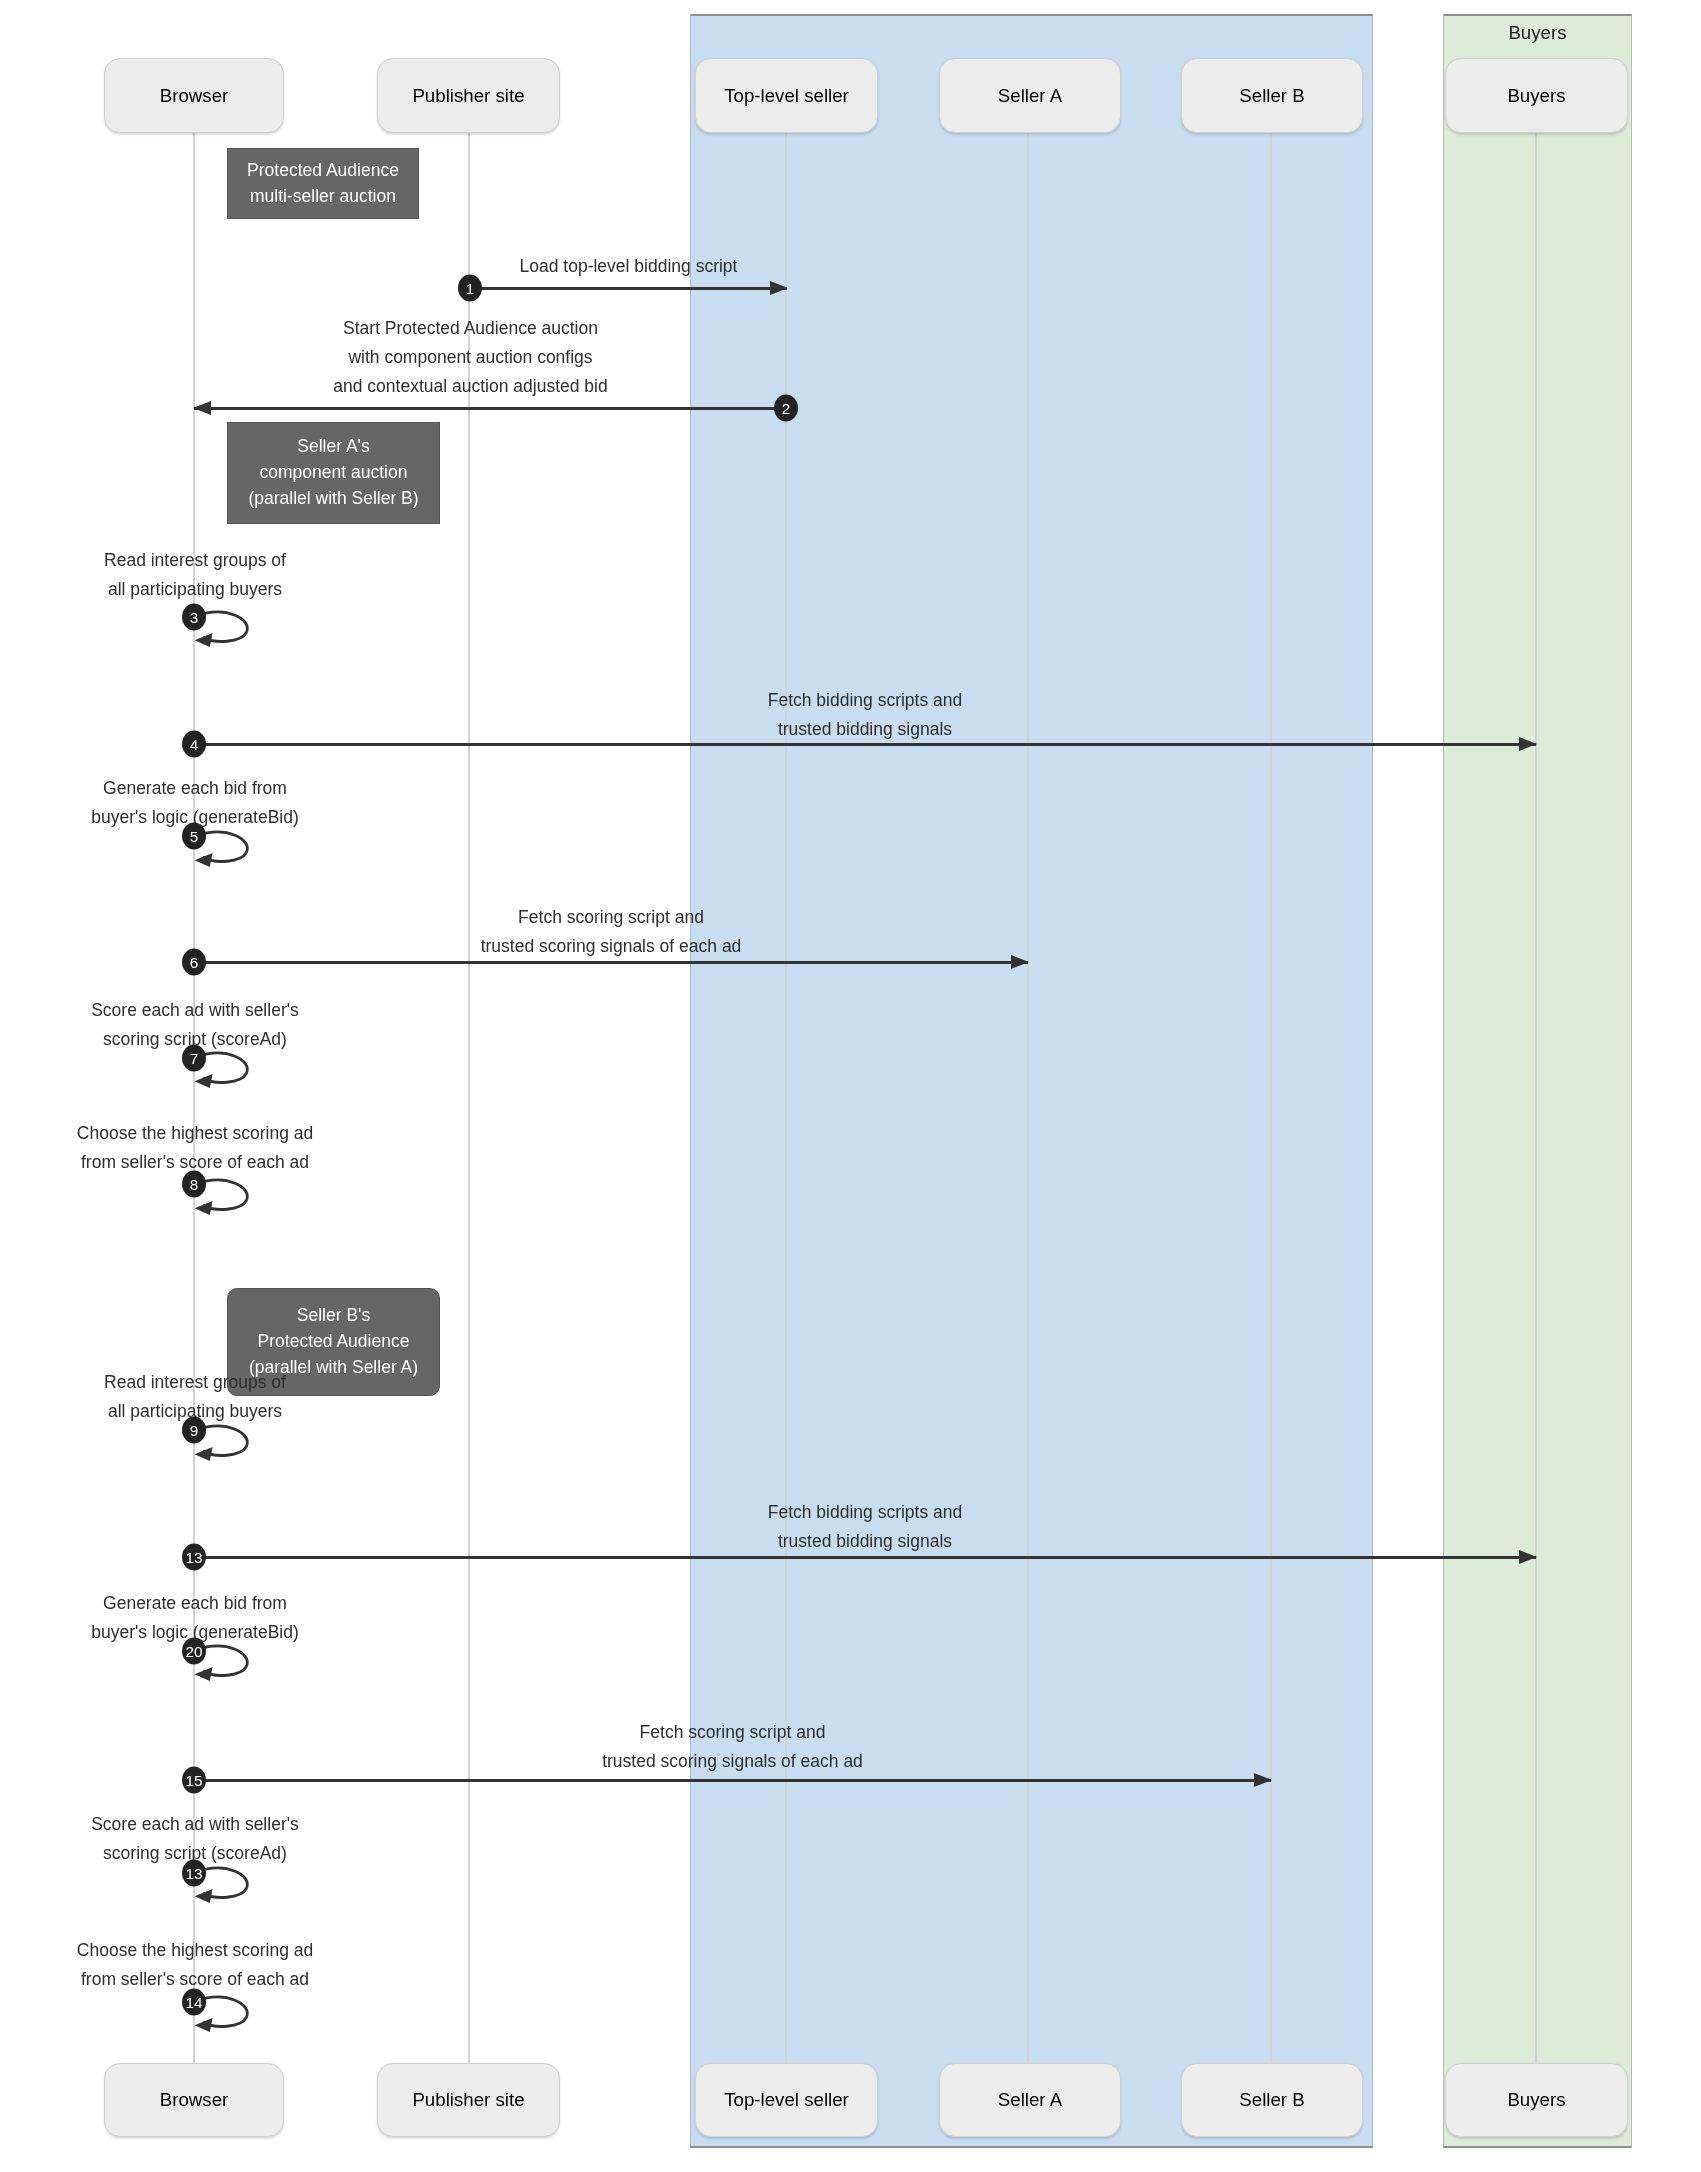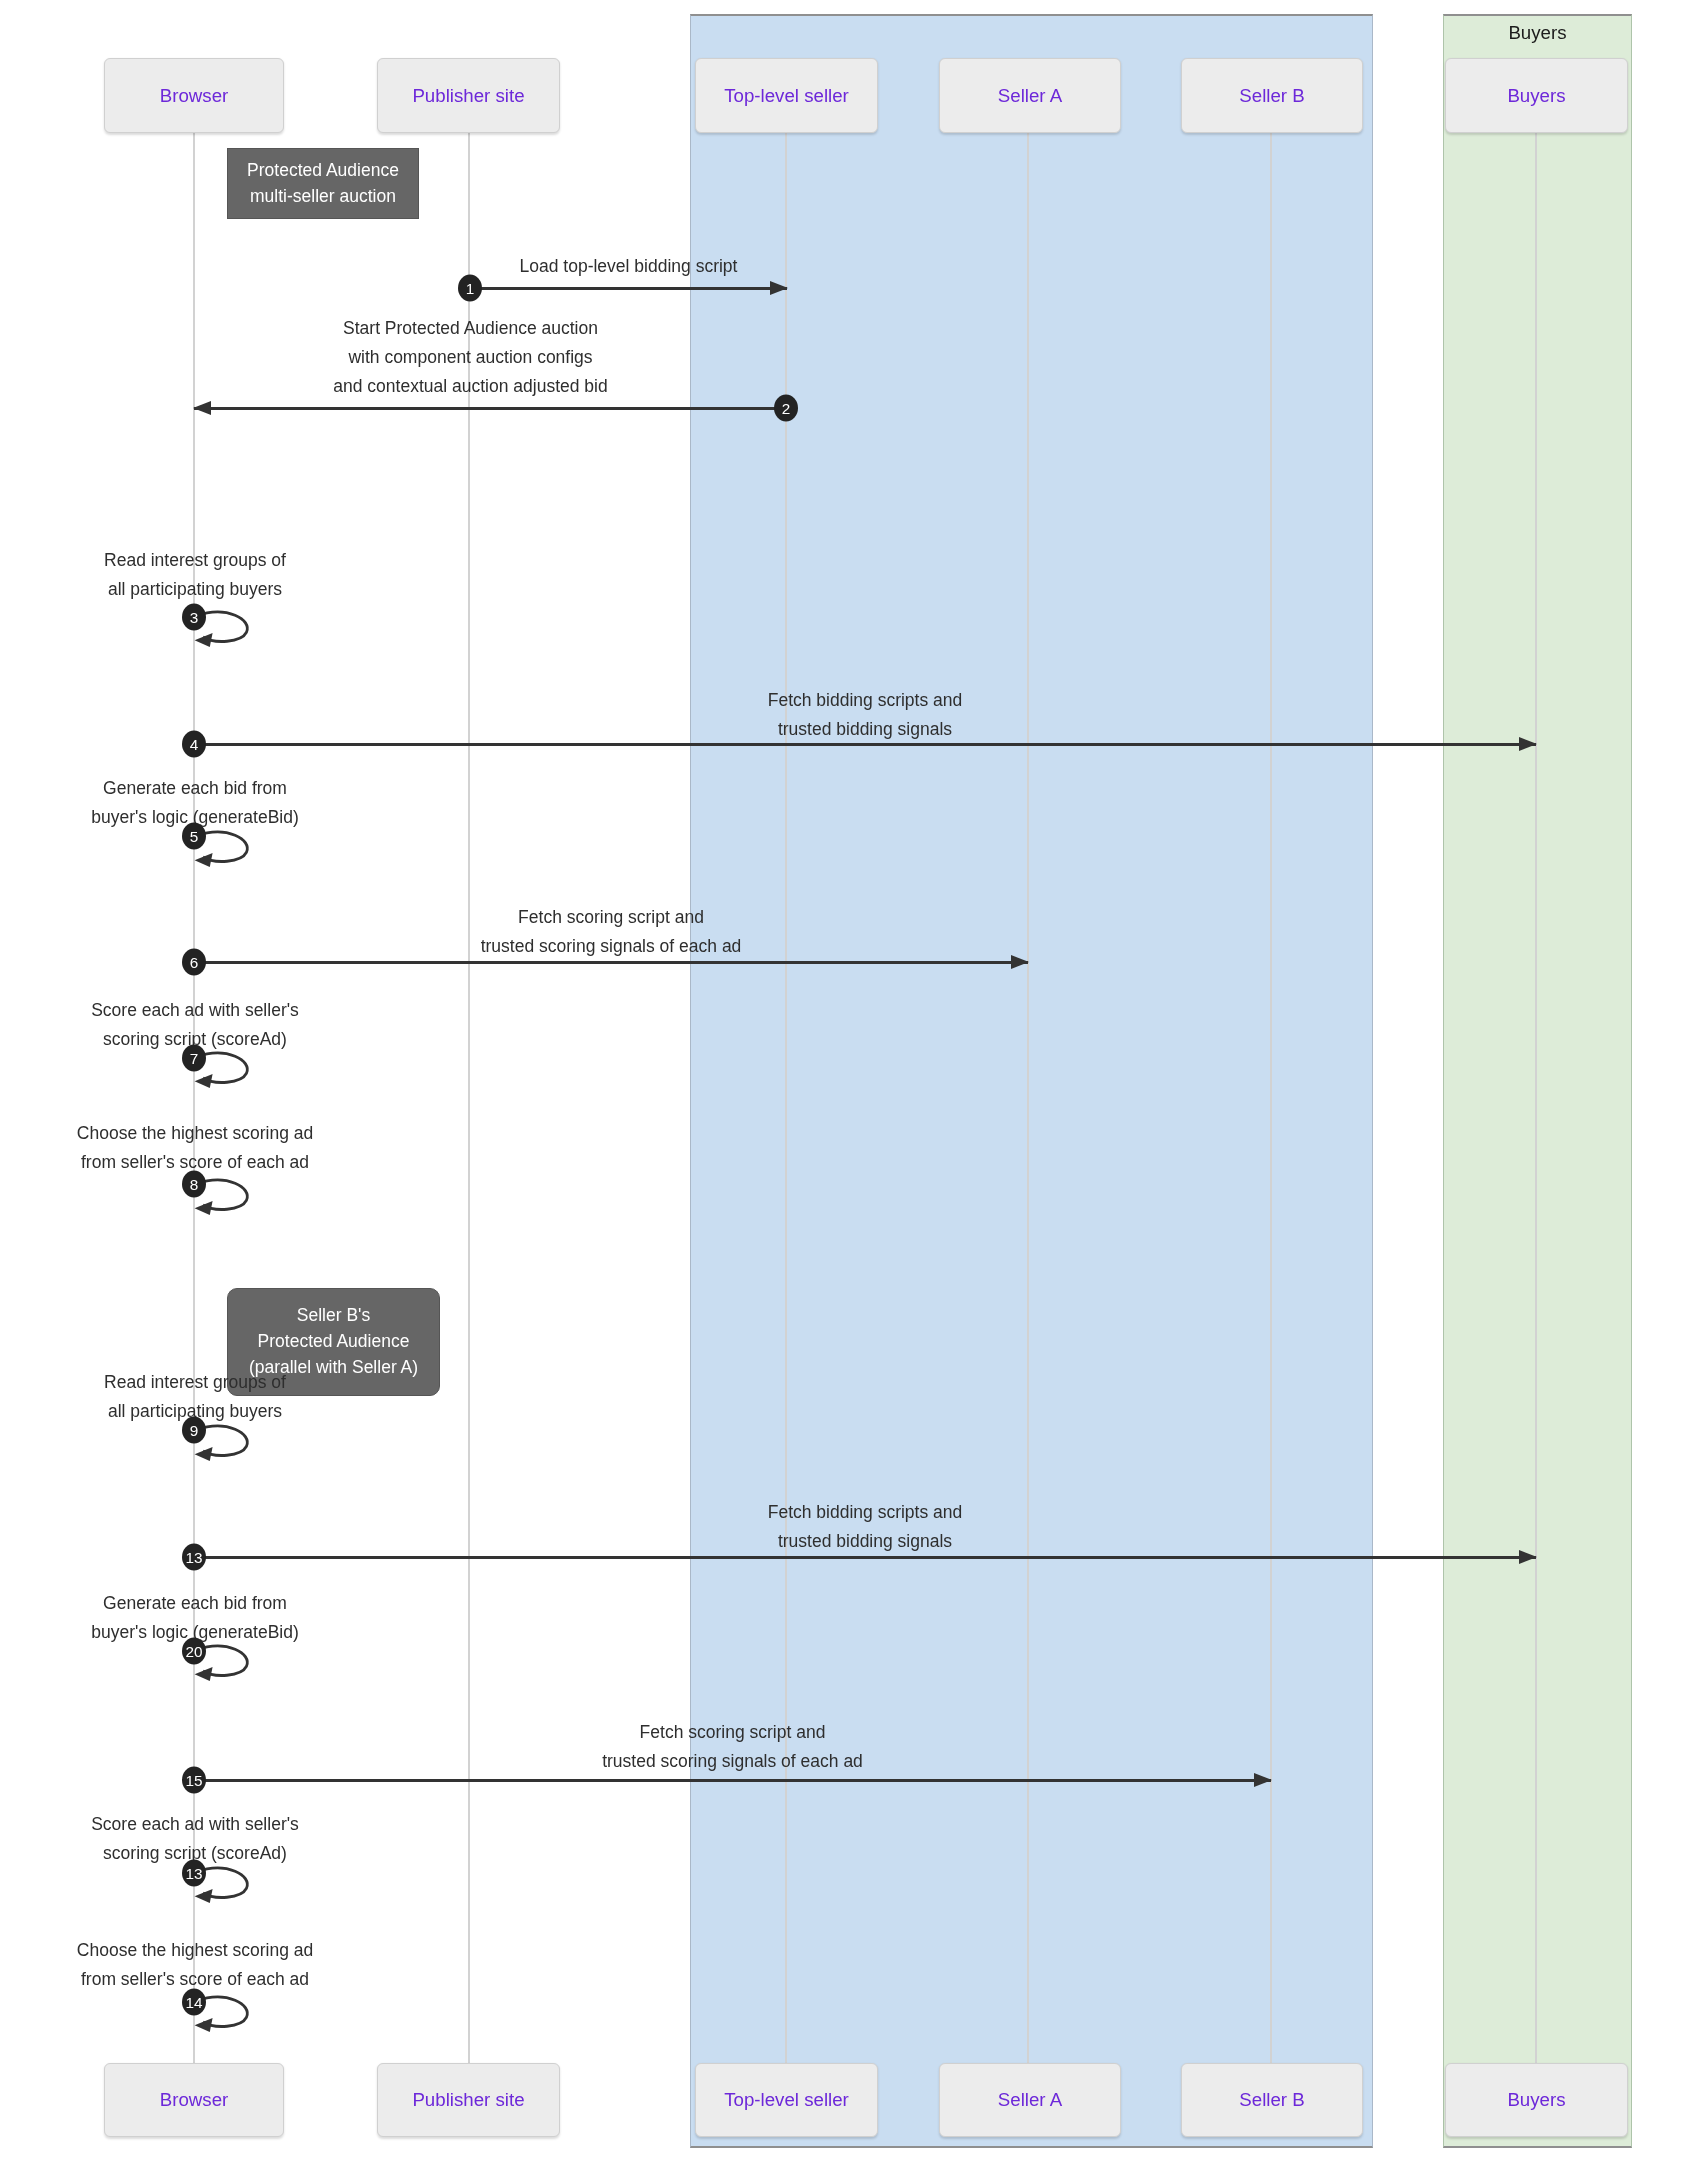--- a/index.html
+++ b/index.html
@@ -4,23 +4,23 @@
 <style>
   html,body{margin:0;padding:0;background:#ffffff;}
   #page{position:relative;width:1702px;height:2172px;background:#ffffff;overflow:hidden;
         font-family:"Liberation Sans","DejaVu Sans",sans-serif;}
   .region{position:absolute;top:13.6px;height:2134px;
           border-top:2.8px solid #8f8f8f;border-bottom:2.8px solid #8f8f8f;
           border-left:0.6px solid #aab8c8;border-right:0.6px solid #aab8c8;box-sizing:border-box;}
   .region.sellers{left:690px;width:683px;background:#c9ddf1;}
   .region.buyers{left:1443px;width:189px;background:#ddecd8;border-left-color:#aec4aa;border-right-color:#aec4aa;}
   .region-label{position:absolute;top:21.5px;font-size:18.7px;color:#1c1c1c;text-align:center;}
-  .actor{position:absolute;height:75px;background:#ececec;border:0.6px solid #d0d0d0;border-radius:6px;
+  .actor{position:absolute;height:75px;background:#ececec;border:0.6px solid #d0d0d0;border-radius:16px;
          box-shadow:0 1.1px 2.3px rgba(0,0,0,.14);display:flex;align-items:center;justify-content:center;
-         font-size:18.7px;color:#6d28d9;box-sizing:border-box;z-index:4;}
+         font-size:18.7px;color:#000000;box-sizing:border-box;z-index:4;}
   .lifeline{position:absolute;top:133px;height:1930px;width:2.3px;background:#d2d2d2;z-index:1;}
   .note{position:absolute;background:#666666;border:1.1px solid #555555;color:#ffffff;font-size:17.5px;
         line-height:1.48;display:flex;align-items:center;justify-content:center;text-align:center;
         white-space:pre-line;box-sizing:border-box;z-index:3;}
   .msg-label{position:absolute;font-size:17.5px;line-height:1.65;color:#2e2e2e;text-align:center;
              white-space:pre-line;z-index:3;}
   .arrow{position:absolute;height:2.8px;background:#333333;z-index:2;}
   .arrow.right::after{content:"";position:absolute;right:-1.1px;top:50%;transform:translateY(-50%);
         border:solid transparent;border-width:7.4px 0 7.4px 18px;border-left-color:#333333;}
   .arrow.left::before{content:"";position:absolute;left:-1.1px;top:50%;transform:translateY(-50%);
@@ -59,20 +59,23 @@
   <div class="msg-label" style="left:470px;top:252px;width:317px;">Load top-level bidding script</div>
   <div class="arrow right" style="left:470px;top:287px;width:317px;"></div>
   <div class="seq-num" style="left:470px;top:288px;">1</div>
 
   <div class="msg-label" style="left:194px;top:314px;width:553px;">Start Protected Audience auction
 with component auction configs
 and contextual auction adjusted bid</div>
   <div class="arrow left" style="left:194px;top:407px;width:592px;"></div>
   <div class="seq-num" style="left:786px;top:408px;">2</div>
 
+  <div class="note" style="left:227px;top:422px;width:213px;height:102px;">Seller A's
+component auction
+(parallel with Seller B)</div>
 
   <div class="msg-label" style="left:41px;top:546px;width:308px;">Read interest groups of
 all participating buyers</div>
   <svg class="selfloop" style="left:194px;top:608px;" width="62" height="41" viewBox="0 0 110 72">
     <path d="M3,14 C58,-6 104,20 93,43 C84,61 36,64 16,51" fill="none" stroke="#333333" stroke-width="5"></path>
     <polygon points="1,57 33,44 28,69" fill="#333333"></polygon>
   </svg>
   <div class="seq-num" style="left:194px;top:617px;">3</div>
 
   <div class="msg-label" style="left:194px;top:686px;width:1342px;">Fetch bidding scripts and

